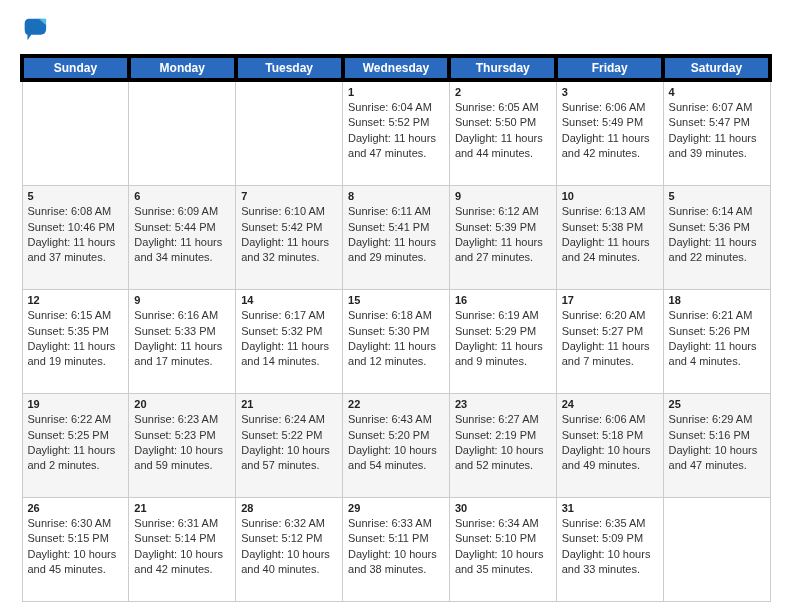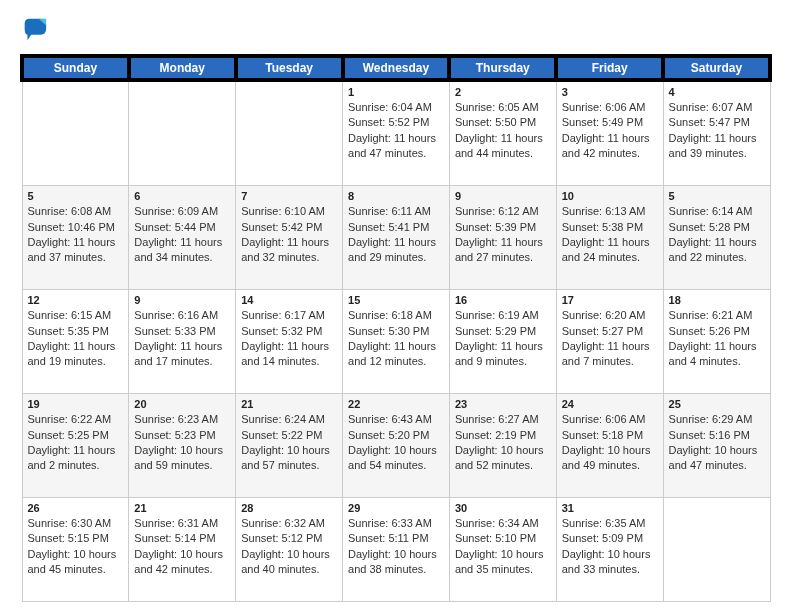--- a/index.html
+++ b/index.html
@@ -191,21 +191,21 @@
           </td>
           <td>
             <span class="day-num">10</span>
             <div class="cell-text">Sunrise: 6:13 AM
 Sunset: 5:38 PM
 Daylight: 11 hours and 24 minutes.</div>
           </td>
           <td>
             <span class="day-num">5</span>
             <div class="cell-text">Sunrise: 6:14 AM
-Sunset: 5:28 PM
+Sunset: 5:36 PM
 Daylight: 11 hours and 22 minutes.</div>
           </td>
         </tr>
         <tr>
           <td>
             <span class="day-num">12</span>
             <div class="cell-text">Sunrise: 6:15 AM
 Sunset: 5:35 PM
 Daylight: 11 hours and 19 minutes.</div>
           </td>

